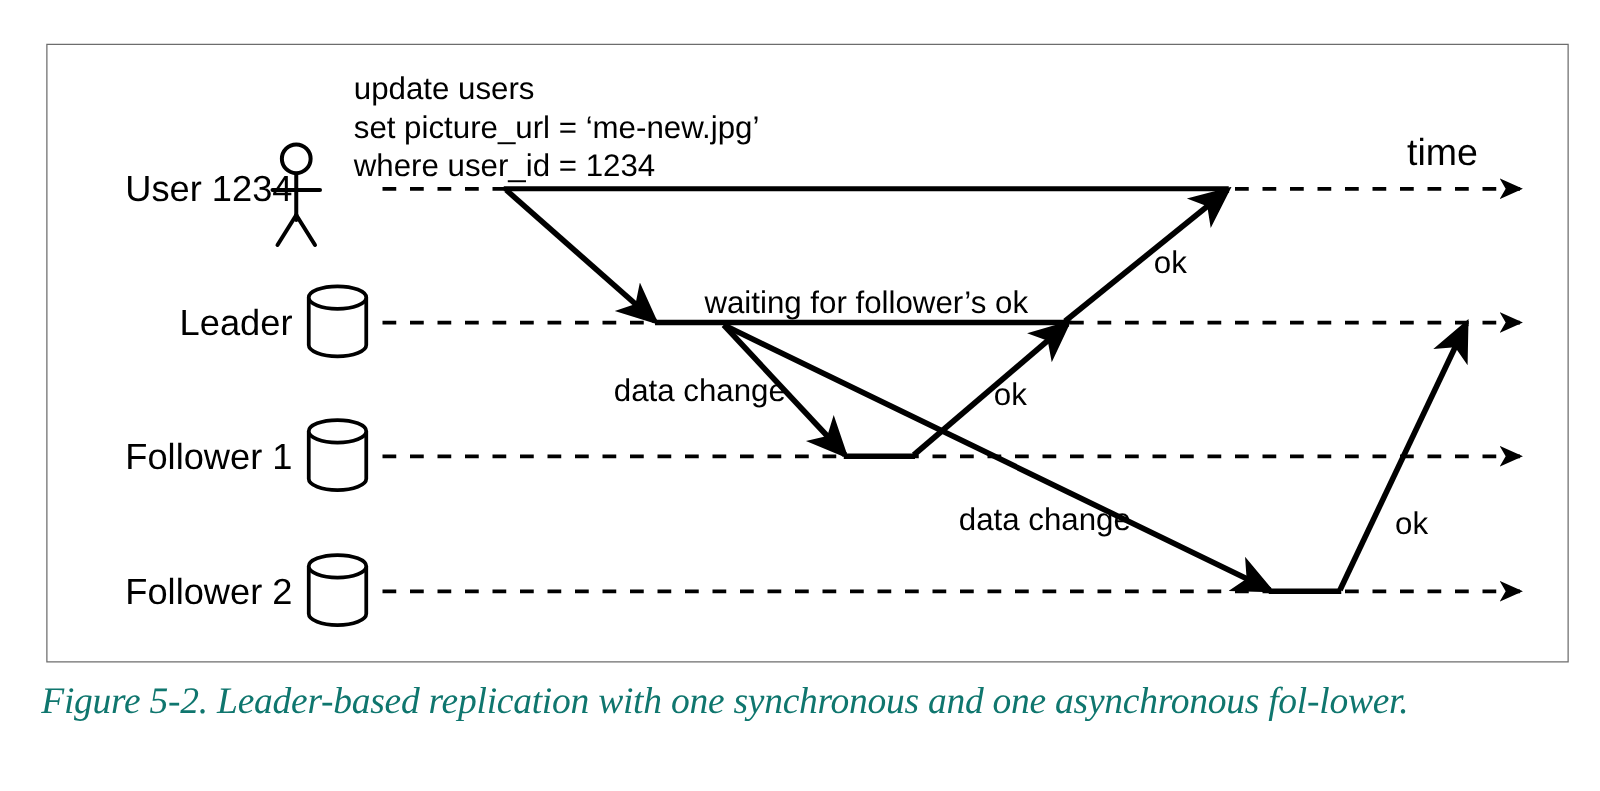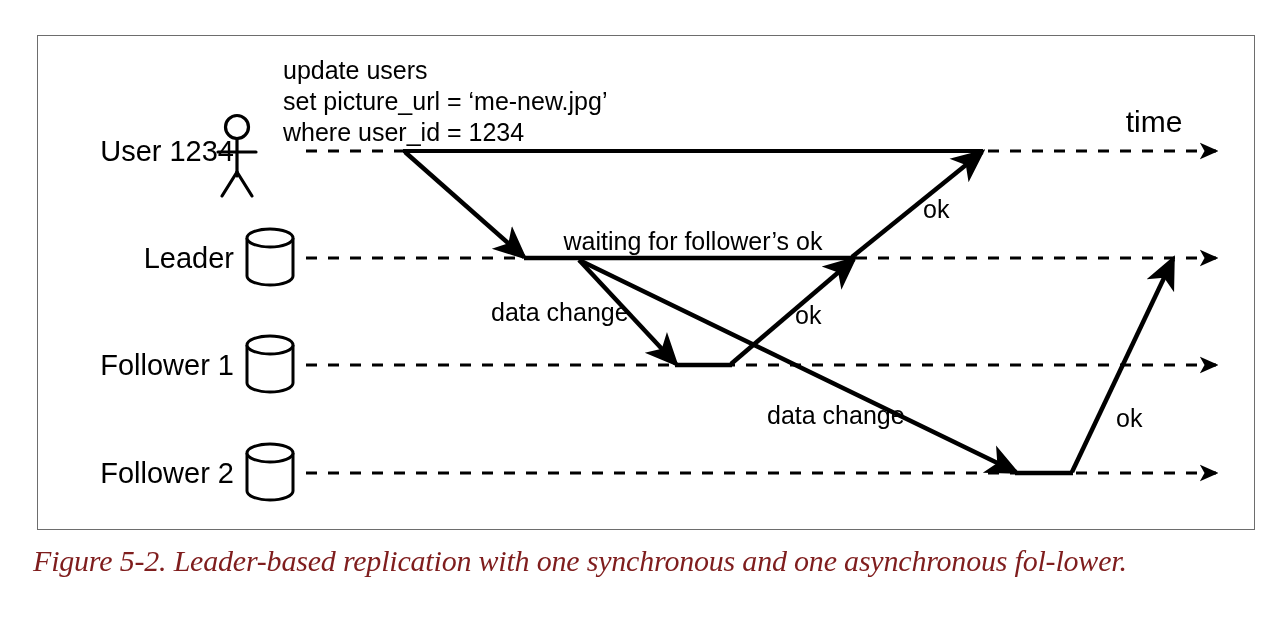--- a/index.html
+++ b/index.html
@@ -37,21 +37,21 @@
   }
   #caption {
     position: absolute;
     left: 33px;
     top: 540px;
     width: 1225px;
     font-family: "Liberation Serif", serif;
     font-style: italic;
     font-size: 30px;
     line-height: 1.42;
-    color: #7f1d1d;
+    color: #0f766e;
     letter-spacing: -0.2px;
   }
   .dlabel {
     font-family: "Liberation Sans", sans-serif;
     fill: #000000;
   }
 </style>
 </head>
 <body>
 

